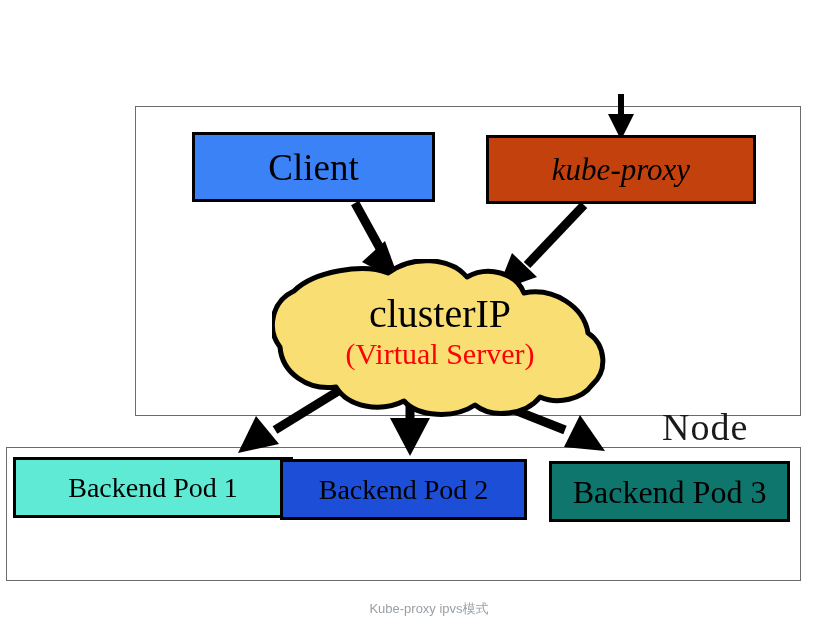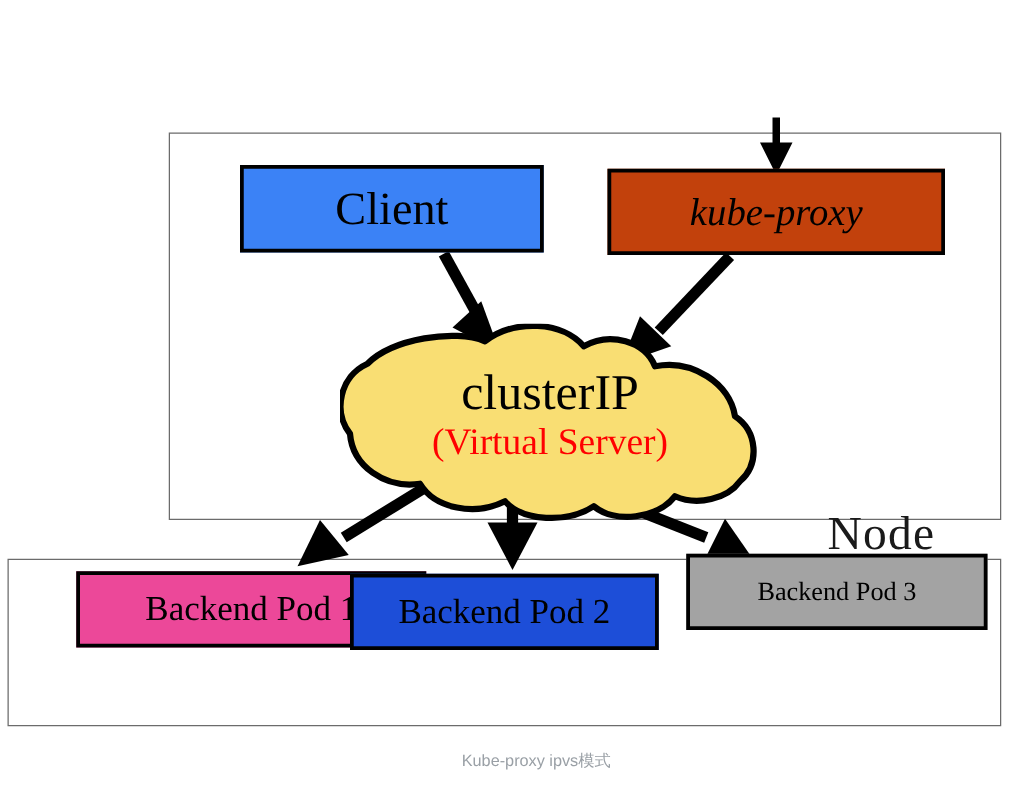--- a/index.html
+++ b/index.html
@@ -46,33 +46,32 @@
     font-size: 37px;
   }
   #kubeproxy-box {
     left: 486px; top: 135px; width: 270px; height: 69px;
     background: #c2410c;
     font-size: 31px;
     font-style: italic;
   }
   #pod1-box {
     left: 13px; top: 457px; width: 280px; height: 61px;
-    background: #ec4899;
+    background: #5eead4;
     font-size: 28px;
-    margin-left: 48px;
   }
   #pod2-box {
     left: 280px; top: 459px; width: 247px; height: 61px;
     background: #1d4ed8;
     font-size: 28px;
   }
   #pod3-box {
-    left: 549px; top: 443px; width: 241px; height: 61px;
-    background: #a3a3a3;
-    font-size: 21px;
+    left: 549px; top: 461px; width: 241px; height: 61px;
+    background: #0f766e;
+    font-size: 32px;
   }
 
   #node-label {
     position: absolute;
     left: 662px; top: 363px;
     font-size: 38px;
     color: #1a1a1a;
     letter-spacing: 1px;
     margin-top: 42px;
   }

